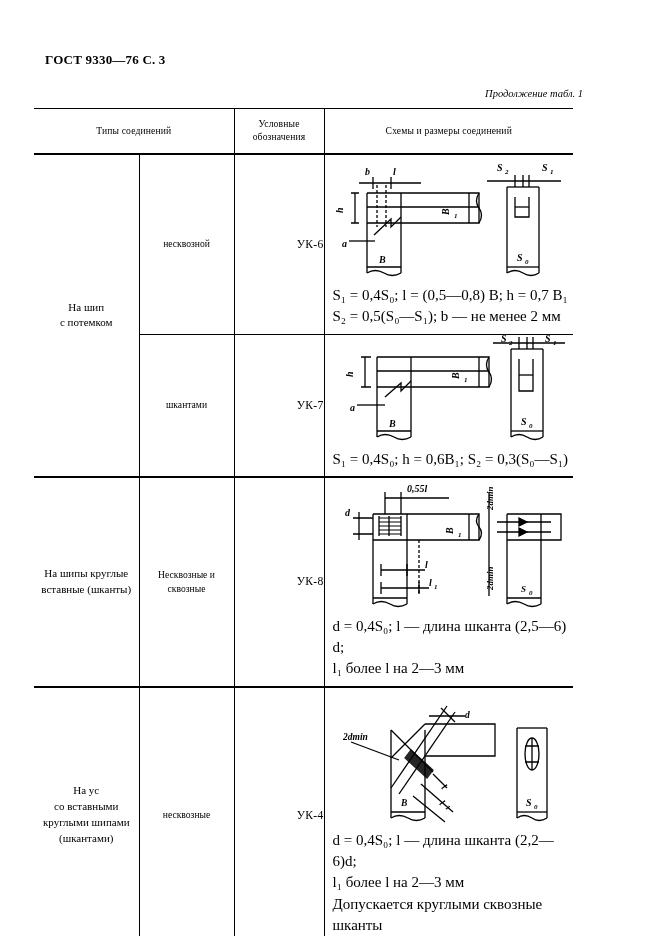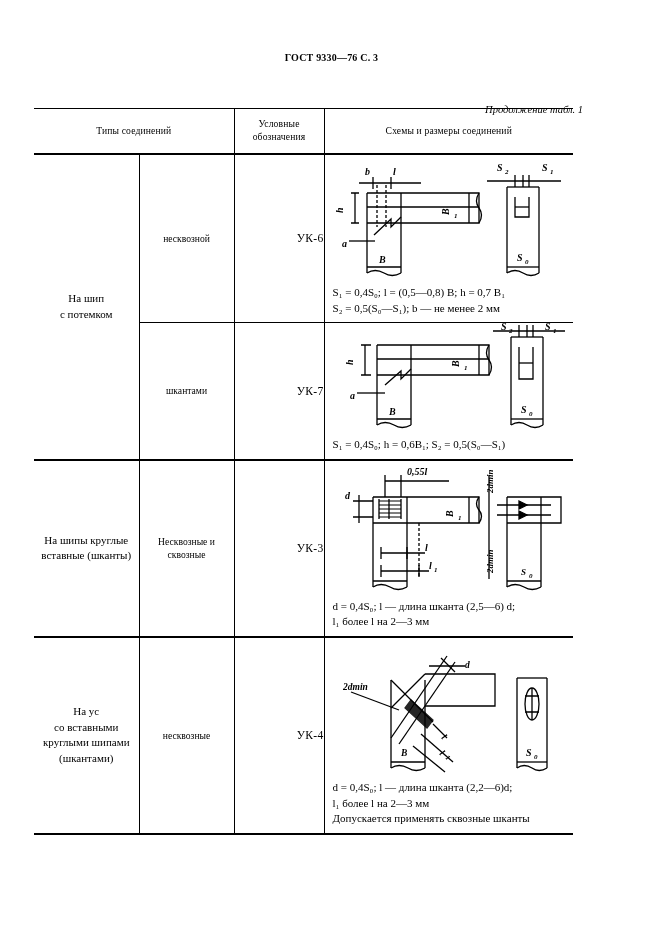--- a/index.html
+++ b/index.html
@@ -21,34 +21,33 @@
     width: 661px;
     height: 936px;
   }
 
   
   .doc-header {
     position: absolute;
     left: 45px;
     top: 52px;
     width: 573px;
-    text-align: center;
-    font-size: 10px;
+    text-align: left;
+    font-size: 13px;
     font-weight: bold;
     letter-spacing: 0.2px;
   }
   .tbl-continued {
     position: absolute;
     left: 45px;
     top: 88px;
     width: 538px;
     text-align: right;
     font-size: 10.5px;
     font-style: italic;
-    margin-top: 16px;
   }
 
   
   .tbl {
     position: absolute;
     left: 34px;
     top: 108px;
     width: 539px;
     border-collapse: collapse;
     table-layout: fixed;
@@ -99,21 +98,21 @@
     padding: 0;
   }
 
   .scheme-wrap {
     position: relative;
     width: 100%;
     box-sizing: border-box;
   }
   .scheme-svg { display: block; margin: 0 auto; }
   .formula {
-    font-size: 11px;
+    font-size: 15px;
     line-height: 1.42;
     padding: 2px 0 6px 8px;
     white-space: pre-line;
   }
 </style>
 </head>
 <body>
 
 <div class="page">
 
@@ -250,31 +249,31 @@
               </g>
               <g font-size="10" font-style="italic" font-weight="bold" font-family="Liberation Serif, serif">
                 <text x="172" y="7">S</text>
                   <text x="180" y="10" font-size="7">2</text>
                 <text x="216" y="7">S</text>
                   <text x="224" y="10" font-size="7">1</text>
                 <text x="192" y="90">S</text>
                   <text x="200" y="93" font-size="7">0</text>
               </g>
             </svg>
-            <div class="formula"><span>S₁ = 0,4S₀;  h = 0,6B₁;  S₂ = 0,5(S₀—S₁)</span></div>
+            <div class="formula"><span>S₁ = 0,4S₀;  h = 0,6B₁;  S₂ = 0,3(S₀—S₁)</span></div>
           </div>
         </td>
       </tr>
 
       <tr>
         <td class="c-type rule-thick" style="white-space:pre-line">На шипы круглые
 вставные (шканты)</td>
         <td class="c-sub rule-thick" style="white-space:pre-line">Несквозные и
 сквозные</td>
-        <td class="c-code rule-thick">УК-3</td>
+        <td class="c-code rule-thick">УК-8</td>
         <td class="c-scheme rule-thick">
           <div class="scheme-wrap">
             <svg class="scheme-svg" width="240" height="136" viewBox="0 0 240 136">
               <g stroke="#000" fill="none" stroke-width="1.3">
 
                 <path d="M44 36 L44 126 M78 36 L78 126"></path>
                 <path d="M44 120 L78 120"></path>
                 <path d="M44 126 q8 -5 17 0 q8 5 17 0"></path>
 
                 <path d="M44 36 L150 36 L150 62 L44 62"></path>
@@ -384,20 +383,20 @@
                 <path d="M203 50 L203 82"></path>
                 <path d="M196 58 L210 58 M196 74 L210 74"></path>
               </g>
               <g font-size="10" font-style="italic" font-weight="bold" font-family="Liberation Serif, serif">
                 <text x="197" y="118">S</text>
                   <text x="205" y="121" font-size="7">0</text>
               </g>
             </svg>
             <div class="formula"><span>d = 0,4S₀;  l — длина шканта (2,2—6)d;</span>
 <span>l₁ более l на 2—3 мм</span>
-<span>Допускается применять  сквозные  шканты</span></div>
+<span>Допускается круглыми  сквозные  шканты</span></div>
           </div>
         </td>
       </tr>
 
     </tbody>
   </table>
 </div>
 
 </body></html>

